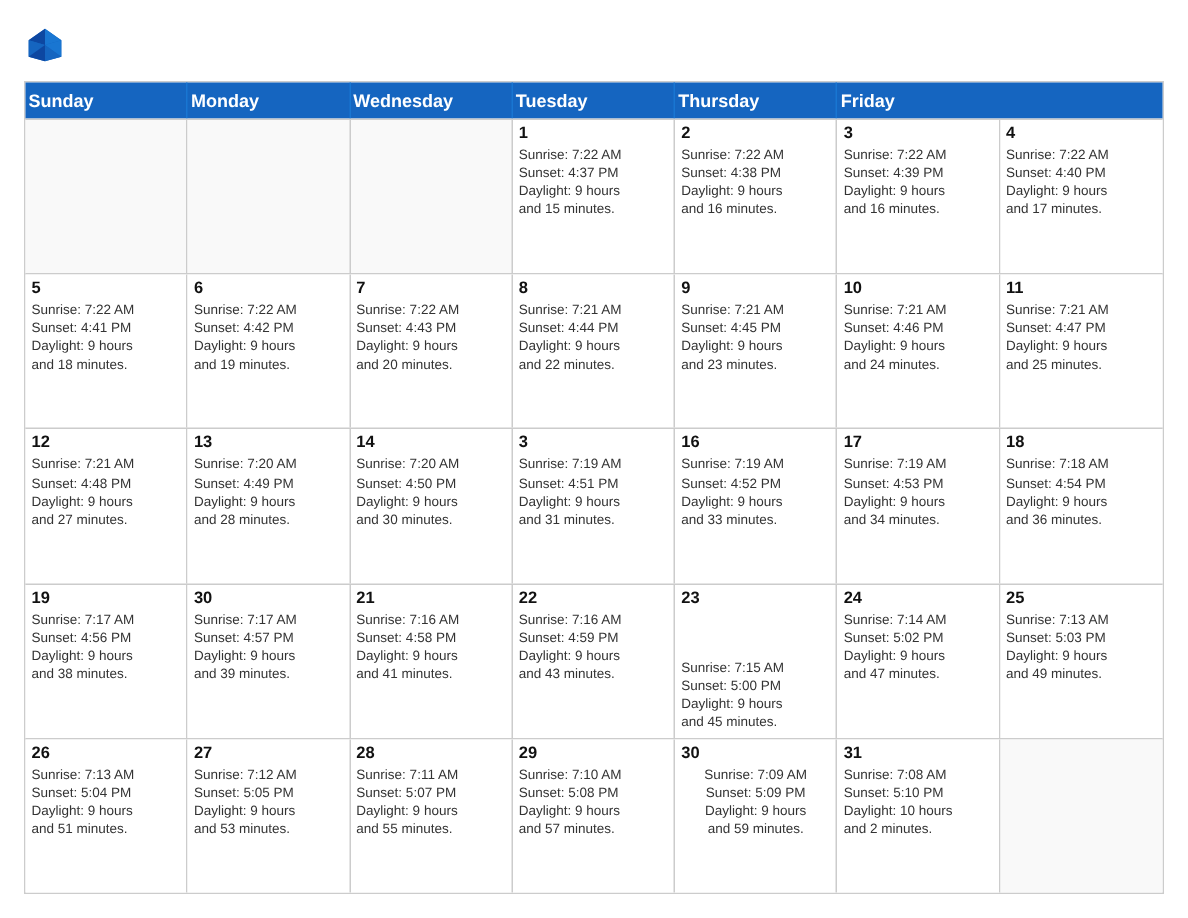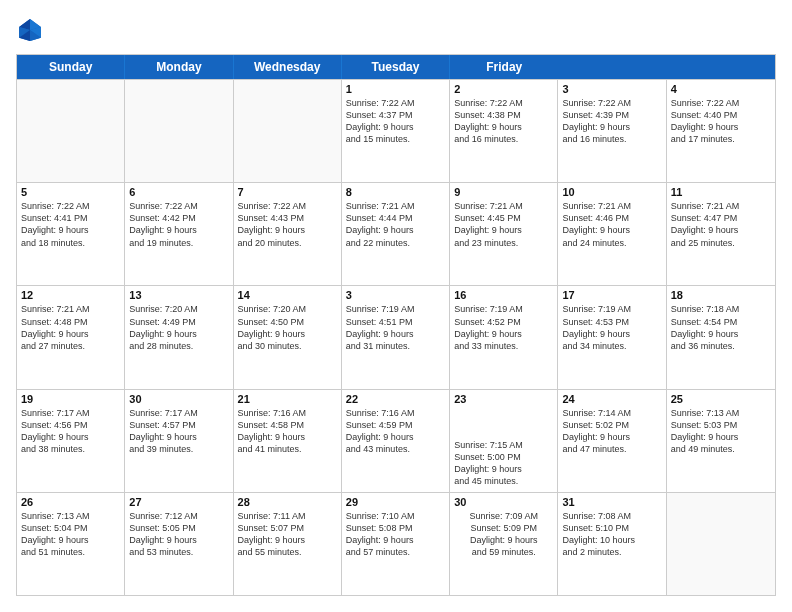--- a/index.html
+++ b/index.html
@@ -62,21 +62,21 @@
     }
     .cal-header {
       display: grid;
       grid-template-columns: repeat(7, 1fr);
       background: #1565C0;
     }
     .cal-header-cell {
       color: #fff;
       font-size: 12px;
       font-weight: bold;
-      text-align: center;
+      text-align: left;
       padding: 5px 2px;
       border-right: 1px solid #1976D2;
     }
     .cal-header-cell:last-child { border-right: none; }
     .cal-body {
       display: grid;
       grid-template-rows: repeat(5, 1fr);
       flex: 1;
     }
     .cal-week {
@@ -132,20 +132,21 @@
       <div class="calendar-subtitle"></div>
     </div>
   </div>
 
   <div class="calendar">
     <div class="cal-header" id="cal-header">
         <div class="cal-header-cell">Sunday</div>
         <div class="cal-header-cell">Monday</div>
         <div class="cal-header-cell">Wednesday</div>
         <div class="cal-header-cell">Tuesday</div>
+        <div class="cal-header-cell">Thursday</div>
         <div class="cal-header-cell">Friday</div>
       </div>
     <div class="cal-body" id="cal-body">
         <div class="cal-week">
           <div class="cal-cell empty"></div>
           <div class="cal-cell empty"></div>
           <div class="cal-cell empty"></div>
           <div class="cal-cell">
             <div class="cell-day">1</div>
             <div class="cell-info" style="white-space: pre-line;">Sunrise: 7:22 AM

